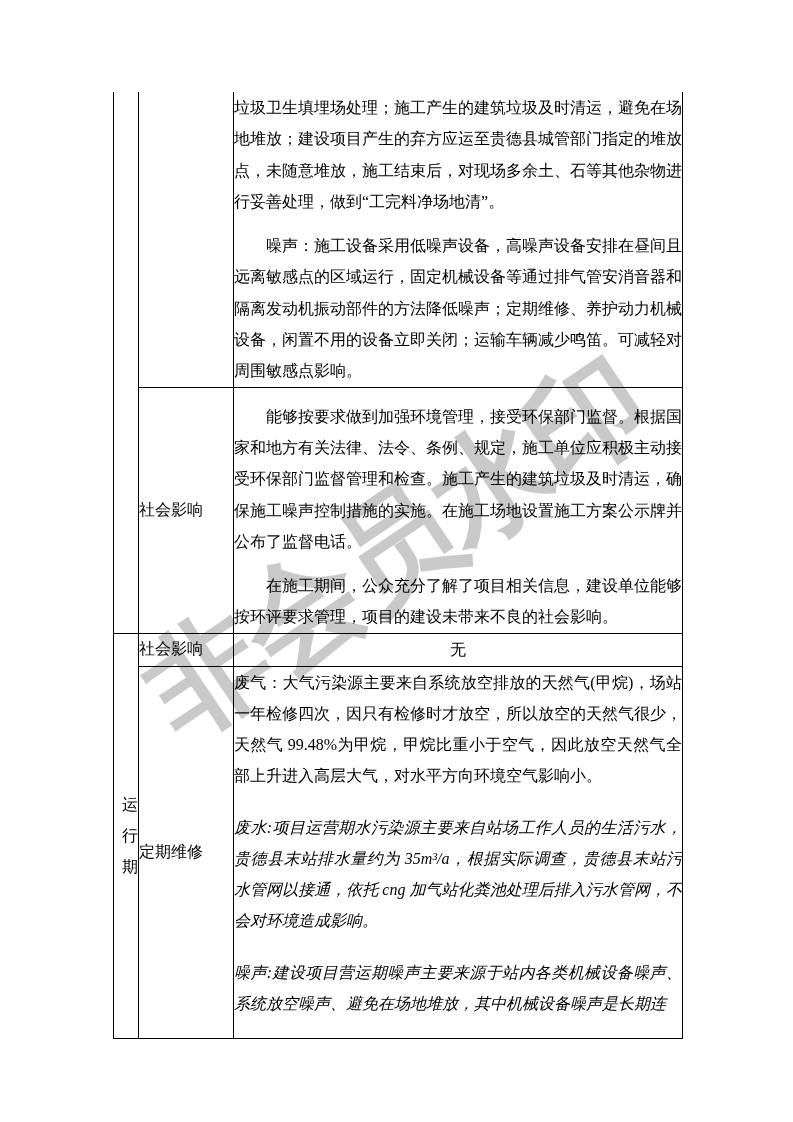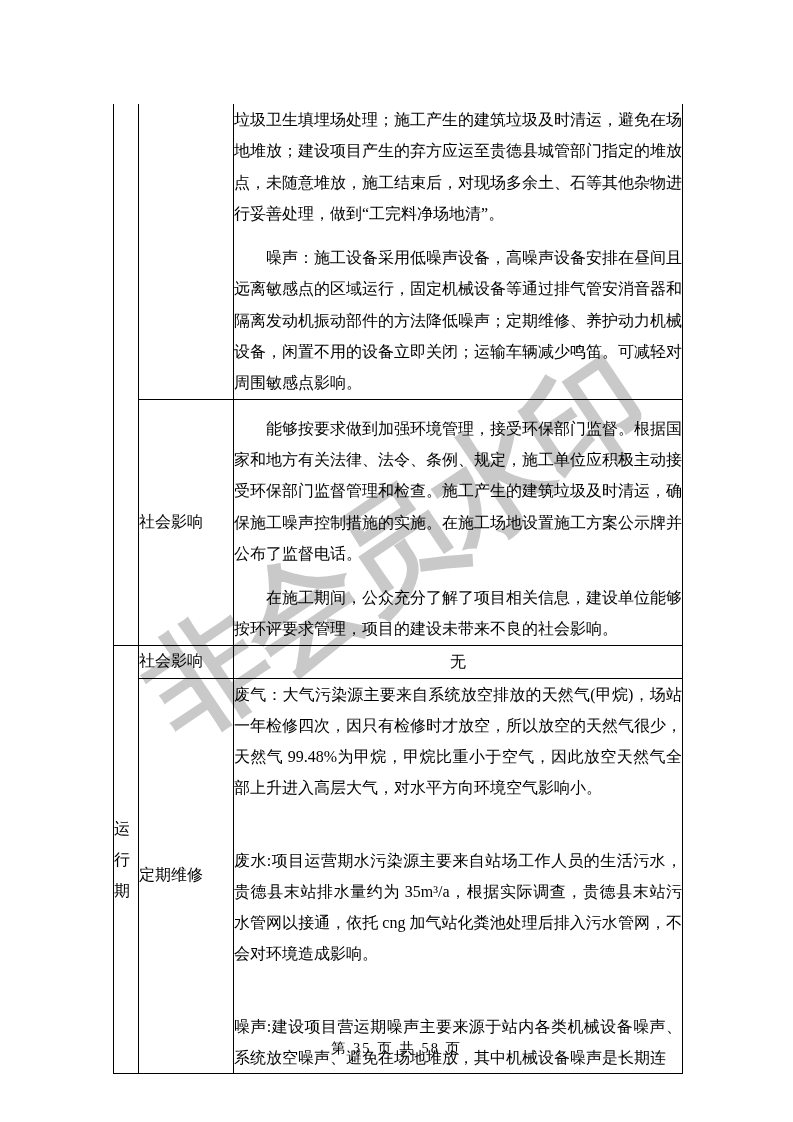--- a/index.html
+++ b/index.html
@@ -24,21 +24,21 @@
     letter-spacing: -4px;
     color: #c9c9c9;
     white-space: nowrap;
     transform: rotate(-34deg);
     transform-origin: 60px 65px;
     user-select: none;
   }
   table.doc-table {
     position: absolute;
     left: 113px;
-    top: 104px;
+    top: 92px;
     z-index: 1;
     border-collapse: collapse;
     table-layout: fixed;
     background: transparent;
     border: 1px solid #000;
     border-top: none;
   }
   table.doc-table td {
     border: 1px solid #000;
     padding: 0;
@@ -48,42 +48,42 @@
   tr.r1 td { border-top: none; }
   tr.r1 { height: 282px; }
   tr.r2 { height: 219px; }
   tr.r3 { height: 33px; }
   tr.r4 { height: 372px; }
   .col-period { width: 25px; }
   .col-label  { width: 95px; }
   .col-text   { width: 449px; }
   td.period-cell {
     vertical-align: middle;
-    text-align: left;
+    text-align: right;
     font-size: 16px;
     line-height: 31px;
     word-break: break-all;
     padding: 0 4px;
   }
   td.label-cell {
     vertical-align: middle;
     text-align: left;
     font-size: 16px;
   }
   td.text-cell {
     vertical-align: top;
     font-size: 16px;
     line-height: 31.3px;
     text-align: justify;
     padding: 0 8px 0 9px;
   }
   tr.r4 td.text-cell { line-height: 31px; }
   td.text-cell p { margin: 0; }
   td.text-cell p.indent { text-indent: 2em; margin-top: 13px; }
-  td.text-cell p.gap { margin-top: 42px; }
+  td.text-cell p.gap { margin-top: 21px; font-style: italic; }
   td.center-cell {
     vertical-align: middle;
     text-align: center;
     font-size: 16px;
     line-height: 31px;
   }
   .footer {
     position: absolute;
     left: 0;
     right: 0;
@@ -132,15 +132,14 @@
         <td class="label-cell">定期维修</td>
         <td class="text-cell">
           <p>废气：大气污染源主要来自系统放空排放的天然气(甲烷)，场站一年检修四次，因只有检修时才放空，所以放空的天然气很少，天然气 99.48%为甲烷，甲烷比重小于空气，因此放空天然气全部上升进入高层大气，对水平方向环境空气影响小。</p>
           <p class="gap">废水:项目运营期水污染源主要来自站场工作人员的生活污水，贵德县末站排水量约为 35m³/a，根据实际调查，贵德县末站污水管网以接通，依托 cng 加气站化粪池处理后排入污水管网，不会对环境造成影响。</p>
           <p class="gap">噪声:建设项目营运期噪声主要来源于站内各类机械设备噪声、系统放空噪声、避免在场地堆放，其中机械设备噪声是长期连</p>
         </td>
       </tr>
     </tbody>
   </table>
 
-  <div class="footer">第 35 页 共 58 页</div>
 
 </div>
 
 </body></html>

